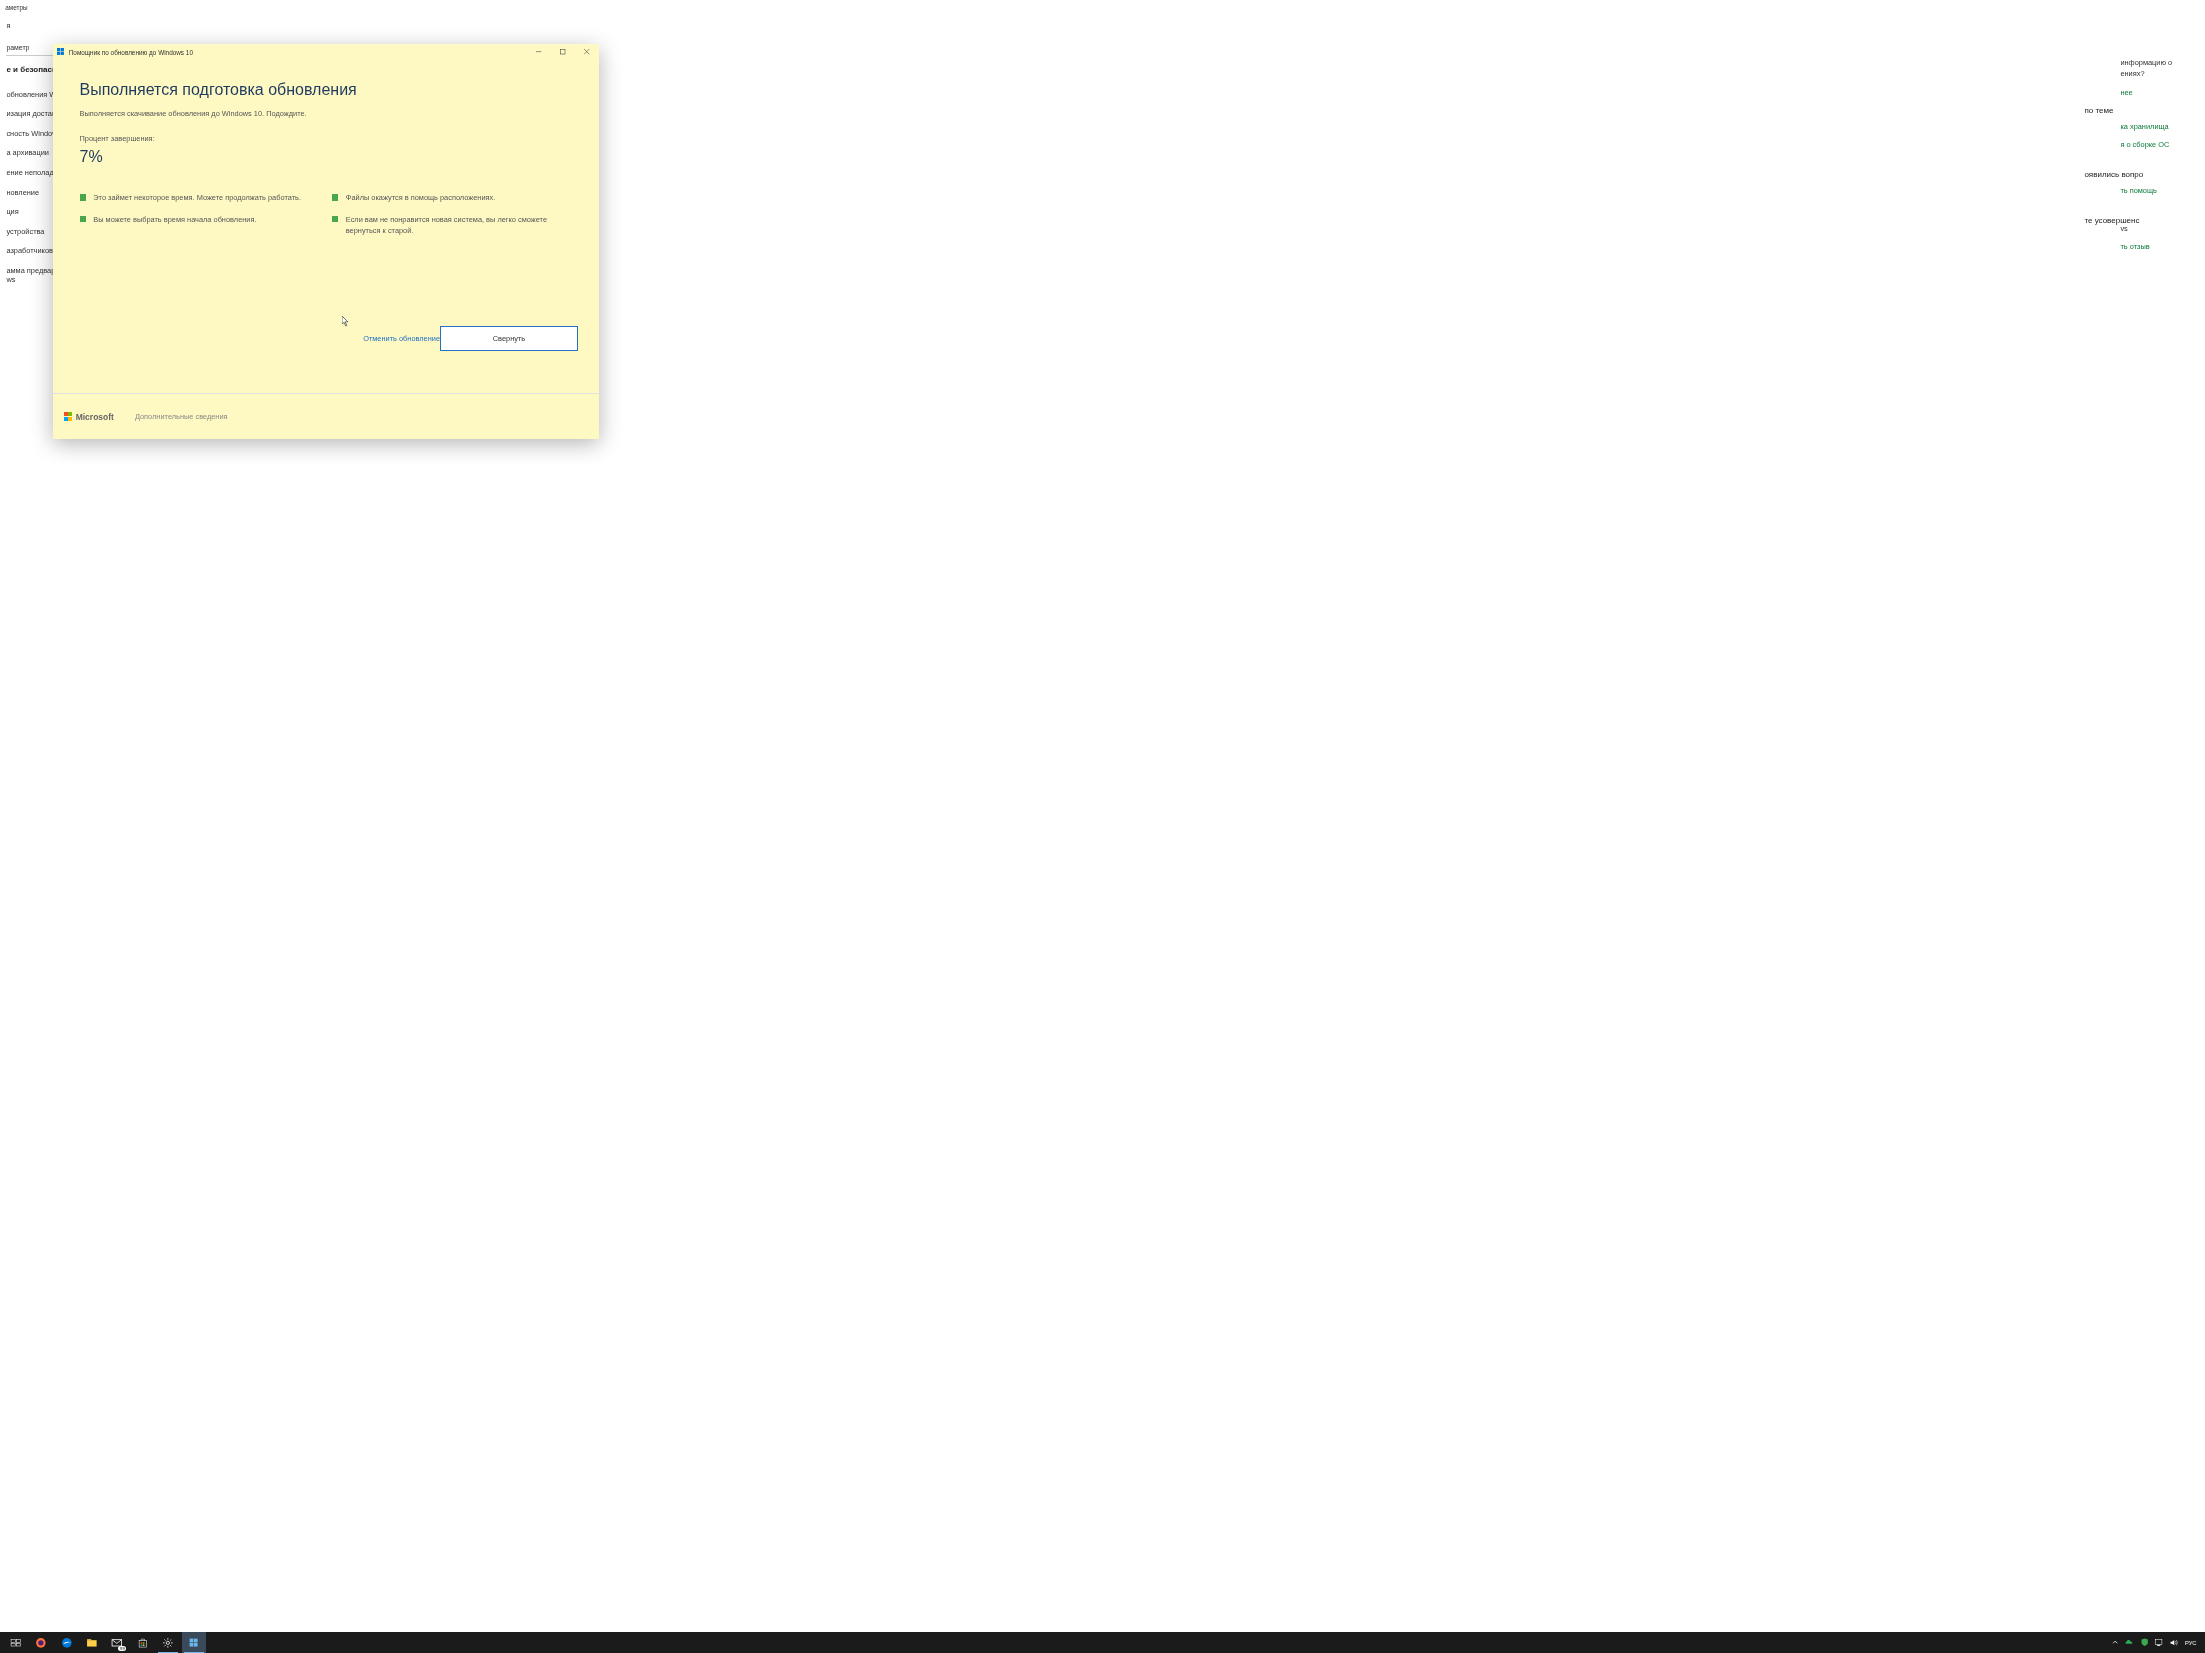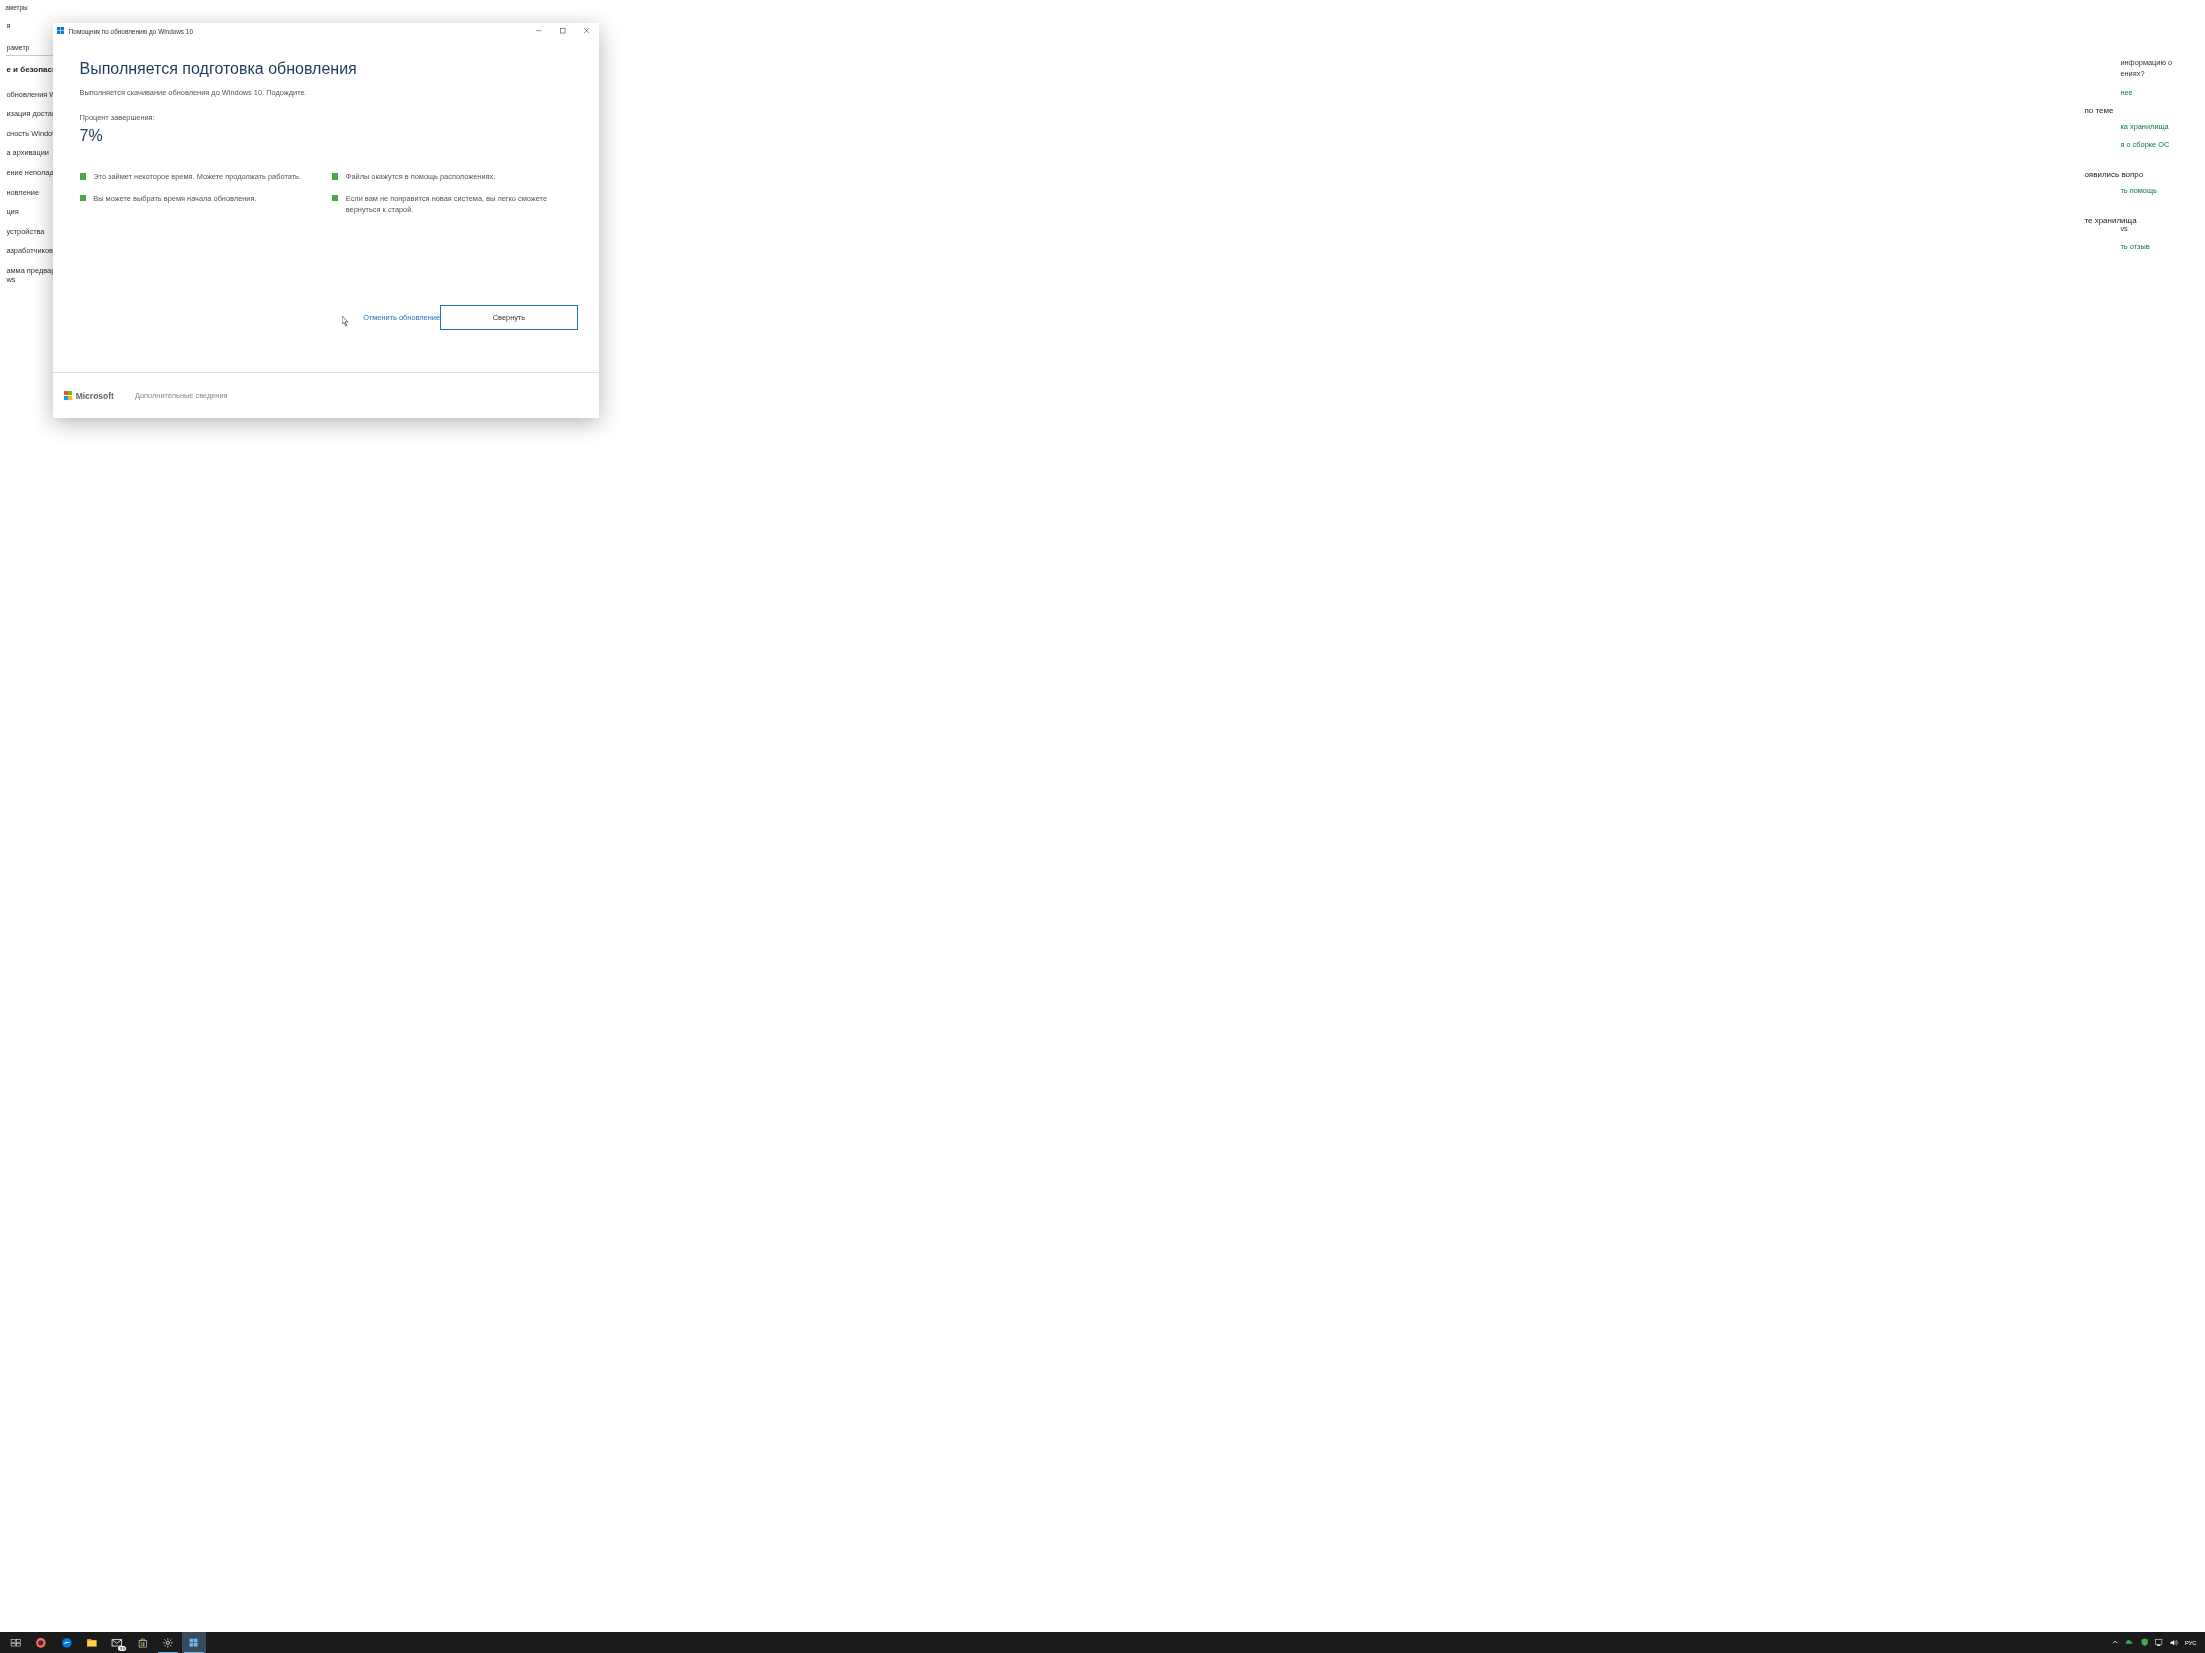--- a/index.html
+++ b/index.html
@@ -69,25 +69,25 @@
   .settings-right .r-head {
     font-size: 8px;
     color: #222;
     margin-top: 5.3px;
     margin-bottom: 6.4px;
   }
 
   
   .dialog {
     position: absolute;
-    top: 23px;
+    top: 44px;
     left: 53px;
     width: 546px;
     height: 395px;
-    background: #ffffff;
+    background: #fef9c3;
     box-shadow: 0 5.3px 21px rgba(0,0,0,0.3);
     display: flex;
     flex-direction: column;
   }
   .titlebar {
     display: flex;
     align-items: center;
     height: 16px;
     padding: 0 0 0 4.2px;
   }
@@ -292,21 +292,21 @@
   </div>
   <div class="settings-right">
     <div class="r-item">информацию о</div>
     <div class="r-item" style="margin-top:-7.4px;">ениях?</div>
     <div class="r-item r-link">нее</div>
     <div class="r-head">по теме</div>
     <div class="r-item r-link">ка хранилища</div>
     <div class="r-item r-link">я о сборке ОС</div>
     <div class="r-head" style="margin-top:21px;">оявились вопро</div>
     <div class="r-item r-link">ть помощь</div>
-    <div class="r-head" style="margin-top:21px;">те хранилища</div>
+    <div class="r-head" style="margin-top:21px;">те усовершенс</div>
     <div class="r-item" style="margin-top:-7.4px;">vs</div>
     <div class="r-item r-link">ть отзыв</div>
   </div>
 </div>
 
 <div class="dialog">
   <div class="titlebar">
     <svg class="win-icon" viewBox="0 0 16 16">
       <rect x="0" y="0" width="7" height="7" fill="#0078d7"></rect>
         <rect x="8" y="0" width="7" height="7" fill="#0078d7"></rect>

